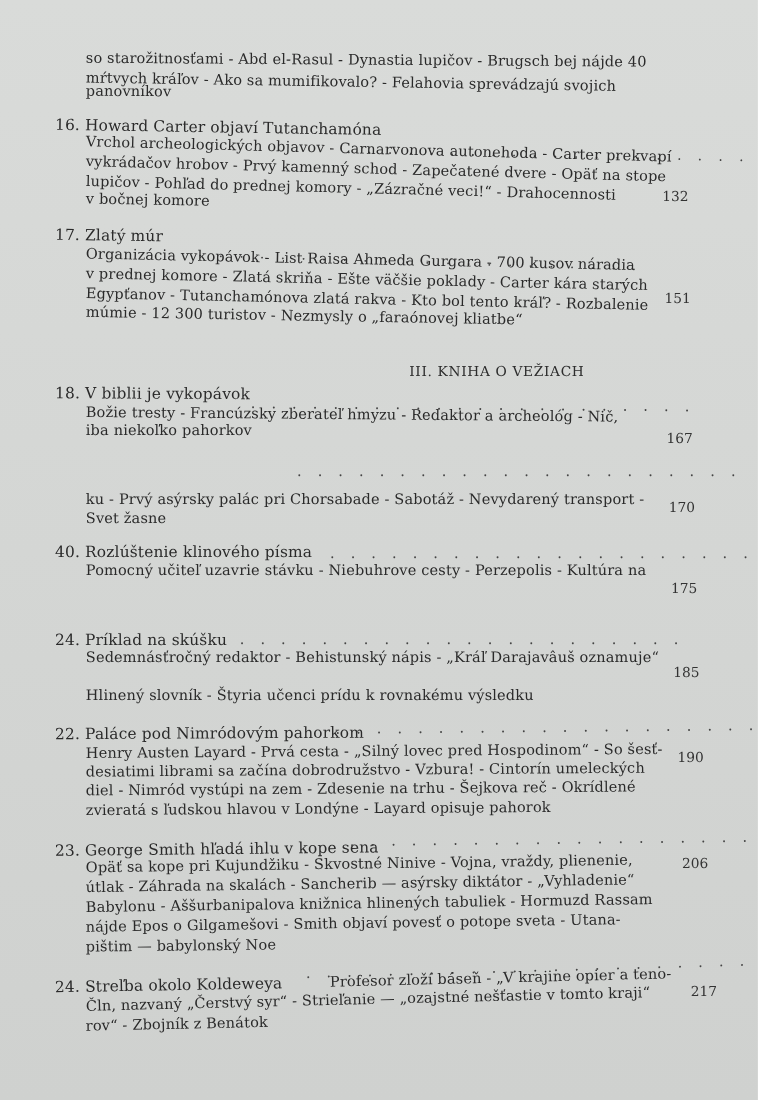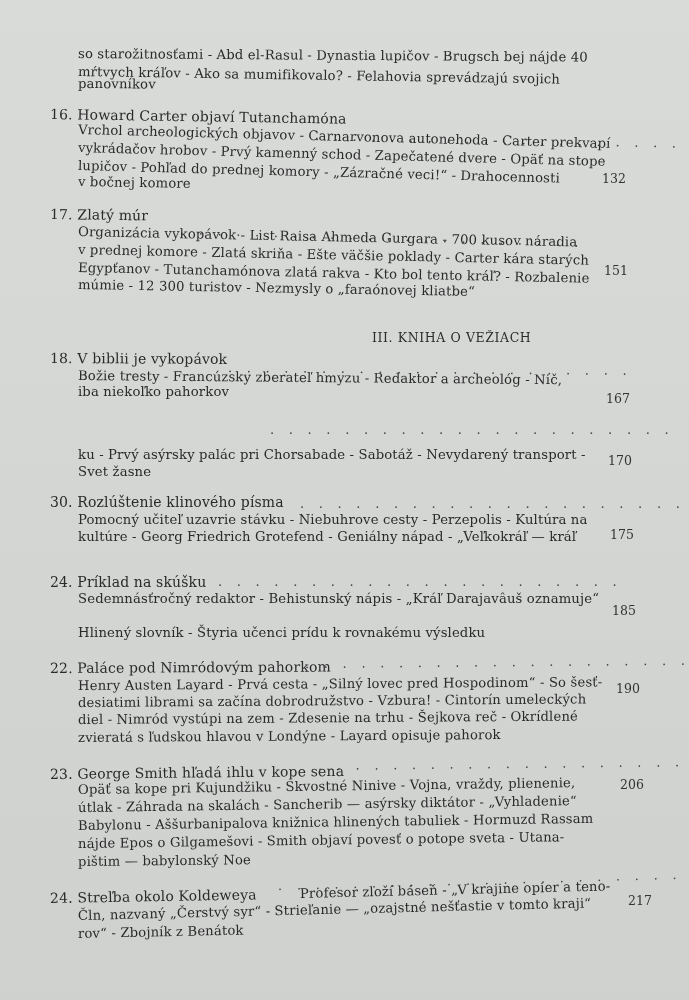--- a/index.html
+++ b/index.html
@@ -62,27 +62,26 @@
   <div class="num" style="left:606px;top:352px">167</div>
   <div class="line" style="left:78px;top:358px;transform:rotate(0.5deg)">Božie tresty - Francúzsky zberateľ hmyzu - Redaktor a archeológ - Nič,</div>
   <div class="line" style="left:78px;top:374px">iba niekoľko pahorkov</div>
 
   <div class="line dots" style="left:270px;top:412px">. . . . . . . . . . . . . . . . . . . . . .</div>
   <div class="num" style="left:608px;top:414px">170</div>
   <div class="line" style="left:78px;top:437px">ku - Prvý asýrsky palác pri Chorsabade - Sabotáž - Nevydarený transport -</div>
   <div class="line" style="left:78px;top:454px">Svet žasne</div>
 
   <div class="line title" style="left:50px;top:484px">
-    <span>30.</span>
+    <span>40.</span>
     <span>Rozlúštenie klinového písma</span>
   </div>
   <div class="line dots" style="left:300px;top:486px">. . . . . . . . . . . . . . . . . . . . . .</div>
   <div class="num" style="left:610px;top:488px">175</div>
   <div class="line" style="left:78px;top:502px">Pomocný učiteľ uzavrie stávku - Niebuhrove cesty - Perzepolis - Kultúra na</div>
-  <div class="line" style="left:78px;top:519px">kultúre - Georg Friedrich Grotefend - Geniálny nápad - „Veľkokráľ — kráľ</div>
 
   <div class="line title" style="left:50px;top:564px">
     <span>24.</span>
     <span>Príklad na skúšku</span>
   </div>
   <div class="line dots" style="left:218px;top:564px">. . . . . . . . . . . . . . . . . . . . . .</div>
   <div class="num" style="left:612px;top:564px">185</div>
   <div class="line" style="left:78px;top:581px">Sedemnásťročný redaktor - Behistunský nápis - „Kráľ Darajavâuš oznamuje“</div>
   <div class="line" style="left:78px;top:615px">Hlinený slovník - Štyria učenci prídu k rovnakému výsledku</div>
 

